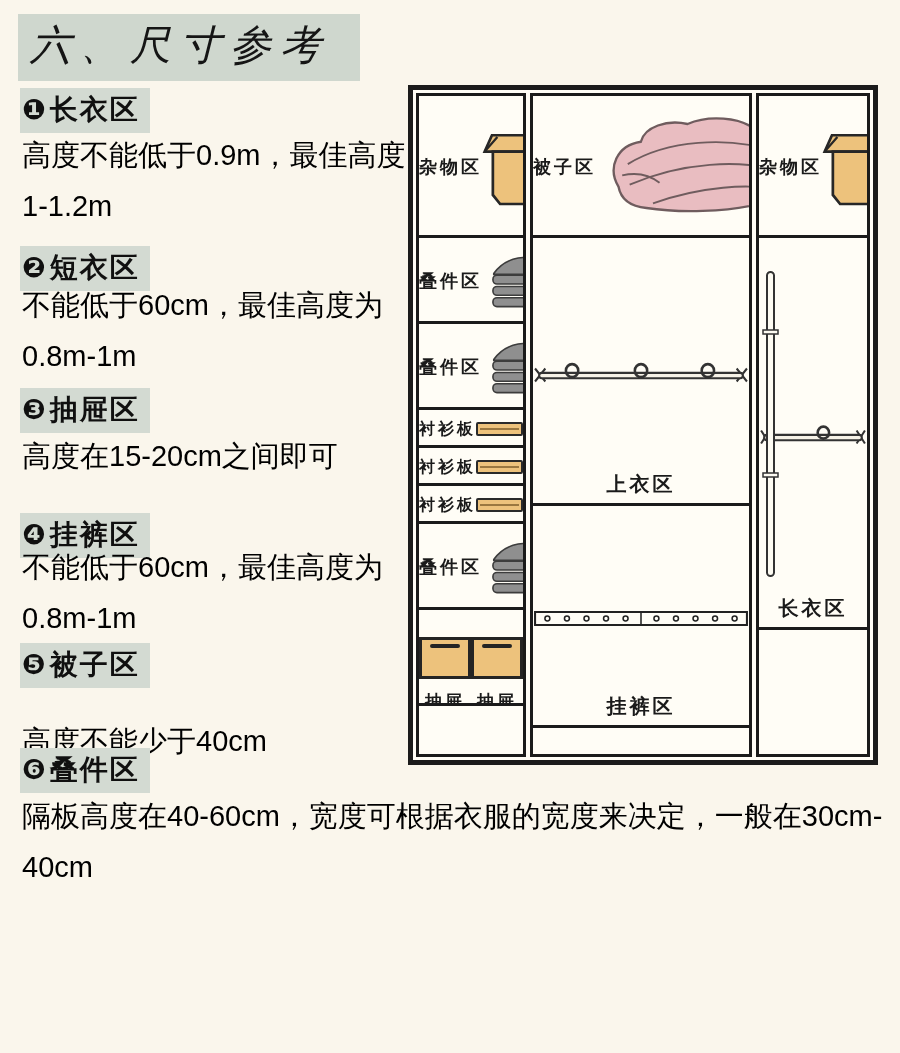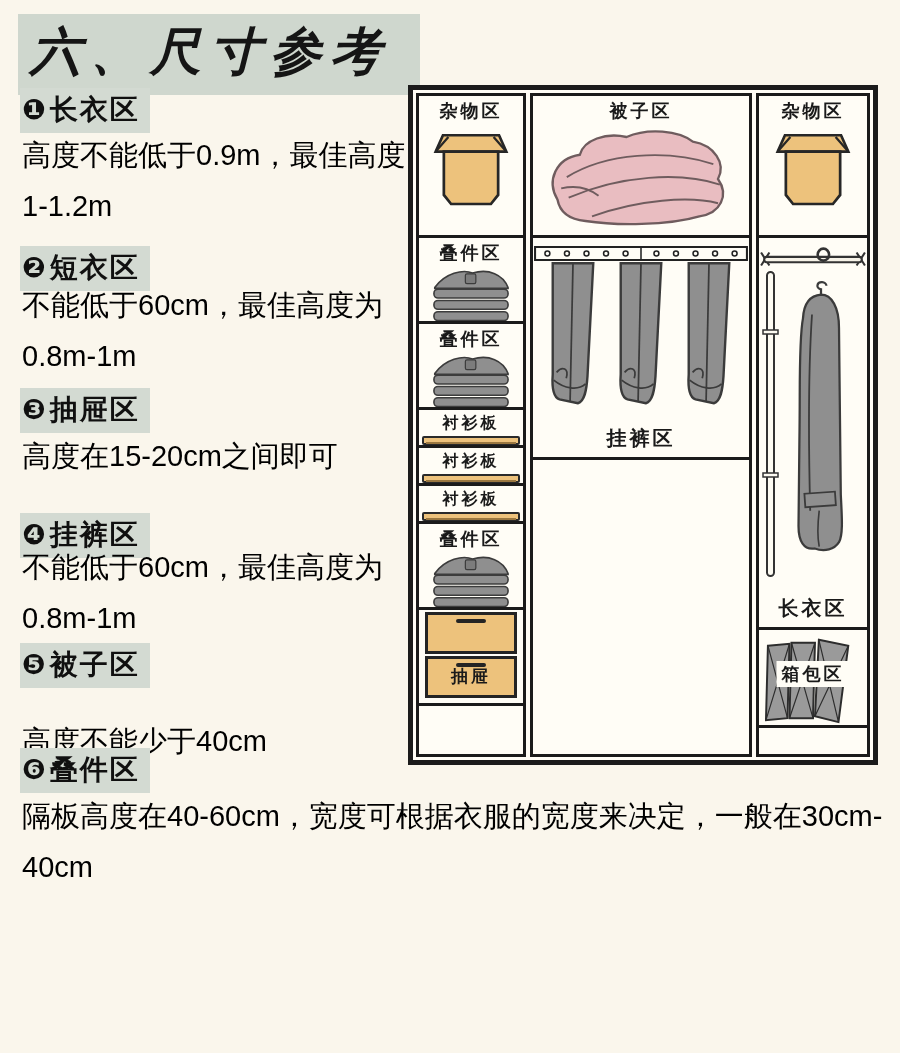--- a/index.html
+++ b/index.html
@@ -6,21 +6,21 @@
   body{
     width:900px;height:1053px;position:relative;overflow:hidden;
     background:#faf6ec;
     font-family:"Liberation Sans","DejaVu Sans",sans-serif;
     color:#222;
   }
   
   .title{
     position:absolute;left:18px;top:14px;
     background:#cfd7ce;color:#151515;
-    font-size:51px;font-weight:bold;font-style:italic;
+    font-size:41px;font-weight:normal;font-style:italic;
     letter-spacing:9px;padding:4px 30px 8px 12px;
   }
   .note-h{position:absolute;left:20px;}
   .chip{
     display:inline-block;background:#d3dad2;color:#101010;
     font-size:28px;font-weight:bold;letter-spacing:2px;
     padding:3px 10px 4px 2px;
   }
   .chip .num{margin-right:2px;}
   .note-b{
@@ -36,21 +36,21 @@
   }
   .col{
     box-sizing:border-box;border:3px solid #1b1b1b;background:#fffdf6;
     display:flex;flex-direction:column;min-width:0;
   }
   .col-left{width:110px;}
   .col-mid{flex:1;}
   .col-right{width:114px;}
   .sec{
     box-sizing:border-box;border-bottom:3px solid #1b1b1b;
-    position:relative;display:flex;flex-direction:column;align-items:center;
+    position:relative;display:flex;flex-direction:row;align-items:center;
     overflow:hidden;flex-shrink:0;
   }
   .sec.plinth{border-bottom:none;flex:1 1 auto;}
   .zlabel{
     font-size:18px;font-weight:bold;color:#1a1a1a;letter-spacing:3px;
     margin-top:3px;white-space:nowrap;z-index:2;
   }
   .bottom-label{
     position:absolute;bottom:5px;left:50%;transform:translateX(-50%);
     background:#fffdf6;padding:0 5px;margin-top:0;z-index:3;
@@ -219,20 +219,41 @@
     <div class="col col-mid">
       <div class="sec" style="height:142px">
         <span class="zlabel">被子区</span>
         <svg width="212" height="112" viewBox="0 0 215 120">
           <path d="M18,82 C6,62 16,38 42,34 C46,18 70,10 92,15 C115,5 148,8 163,20 C186,24 199,43 190,60 C202,77 193,97 170,100 C136,110 80,110 48,105 C27,103 20,93 18,82 Z" fill="#e9bdc1" stroke="#6f5c5e" stroke-width="2.5"></path>
           <path d="M28,58 C70,32 135,28 185,44" fill="none" stroke="#6f5c5e" stroke-width="2"></path>
           <path d="M30,80 C85,56 150,52 192,66" fill="none" stroke="#6f5c5e" stroke-width="2"></path>
           <path d="M55,100 C105,82 160,78 190,86" fill="none" stroke="#6f5c5e" stroke-width="2"></path>
           <path d="M22,70 C40,66 52,70 62,78" fill="none" stroke="#6f5c5e" stroke-width="2"></path>
         </svg>
+      </div>
+      <div class="sec" style="height:268px">
+        <svg class="rodsvg" viewBox="0 0 210 24" preserveAspectRatio="none">
+          <path d="M2,6 L12,18 M12,6 L2,18 M208,6 L198,18 M198,6 L208,18" stroke="#333" stroke-width="2" fill="none"></path>
+          <rect x="6" y="10" width="198" height="5" rx="2.5" fill="#f6f2e7" stroke="#333" stroke-width="2"></rect>
+          <circle cx="38" cy="8" r="6" fill="none" stroke="#333" stroke-width="2.5"></circle>
+          <circle cx="105" cy="8" r="6" fill="none" stroke="#333" stroke-width="2.5"></circle>
+          <circle cx="170" cy="8" r="6" fill="none" stroke="#333" stroke-width="2.5"></circle>
+        </svg>
+        <div class="jackets-row">
+          <svg width="62" height="198" viewBox="0 0 64 205">
+              <use href="#sym-jacket"></use>
+            </svg>
+          <svg width="62" height="198" viewBox="0 0 64 205">
+              <use href="#sym-jacket"></use>
+            </svg>
+          <svg width="62" height="198" viewBox="0 0 64 205">
+              <use href="#sym-jacket"></use>
+            </svg>
+        </div>
+        <span class="zlabel bottom-label">上衣区</span>
       </div>
       <div class="sec" style="height:222px">
         <svg class="railsvg" viewBox="0 0 210 20" preserveAspectRatio="none">
           <rect x="2" y="3" width="206" height="13" fill="#fffdf6" stroke="#222" stroke-width="2"></rect>
           <line x1="105" y1="3" x2="105" y2="16" stroke="#222" stroke-width="1.5"></line>
           <circle cx="14" cy="9.5" r="2.4" fill="none" stroke="#222" stroke-width="1.5"></circle>
           <circle cx="33" cy="9.5" r="2.4" fill="none" stroke="#222" stroke-width="1.5"></circle>
           <circle cx="52" cy="9.5" r="2.4" fill="none" stroke="#222" stroke-width="1.5"></circle>
           <circle cx="71" cy="9.5" r="2.4" fill="none" stroke="#222" stroke-width="1.5"></circle>
           <circle cx="90" cy="9.5" r="2.4" fill="none" stroke="#222" stroke-width="1.5"></circle>
@@ -278,23 +299,17 @@
         </svg>
         <svg width="72" height="322" viewBox="0 0 80 330" style="margin:-6px 0 0 16px">
           <path d="M40,19 v-7 a5,4 0 1 1 6,-4" fill="none" stroke="#3b3b3b" stroke-width="2.5"></path>
           <path d="M40,18 C28,19 21,28 20,44 C15,70 17,120 16,180 L15,275 C15,292 21,302 33,300 C44,304 55,301 60,293 C65,284 63,262 62,240 L60,55 C60,32 52,18 40,18 Z" fill="#8f8f8f" stroke="#3b3b3b" stroke-width="2.5"></path>
           <path d="M30,40 C26,100 26,180 28,258" fill="none" stroke="#3b3b3b" stroke-width="2"></path>
           <rect x="22" y="238" width="34" height="15" fill="#8f8f8f" stroke="#3b3b3b" stroke-width="2" transform="rotate(-4 39 245)"></rect>
           <path d="M38,258 C36,275 36,288 38,298" fill="none" stroke="#3b3b3b" stroke-width="1.8"></path>
         </svg>
         <span class="zlabel bottom-label">长衣区</span>
       </div>
-      <div class="sec" style="height:98px">
-        <svg width="98" height="92" viewBox="0 0 100 92" style="margin-top:3px">
-            <use href="#sym-bags"></use>
-          </svg>
-        <span class="zlabel center-label" style="font-size:18px">箱包区</span>
-      </div>
       <div class="sec plinth"></div>
     </div>
 
   </div>
 </div>
 
 </body></html>

